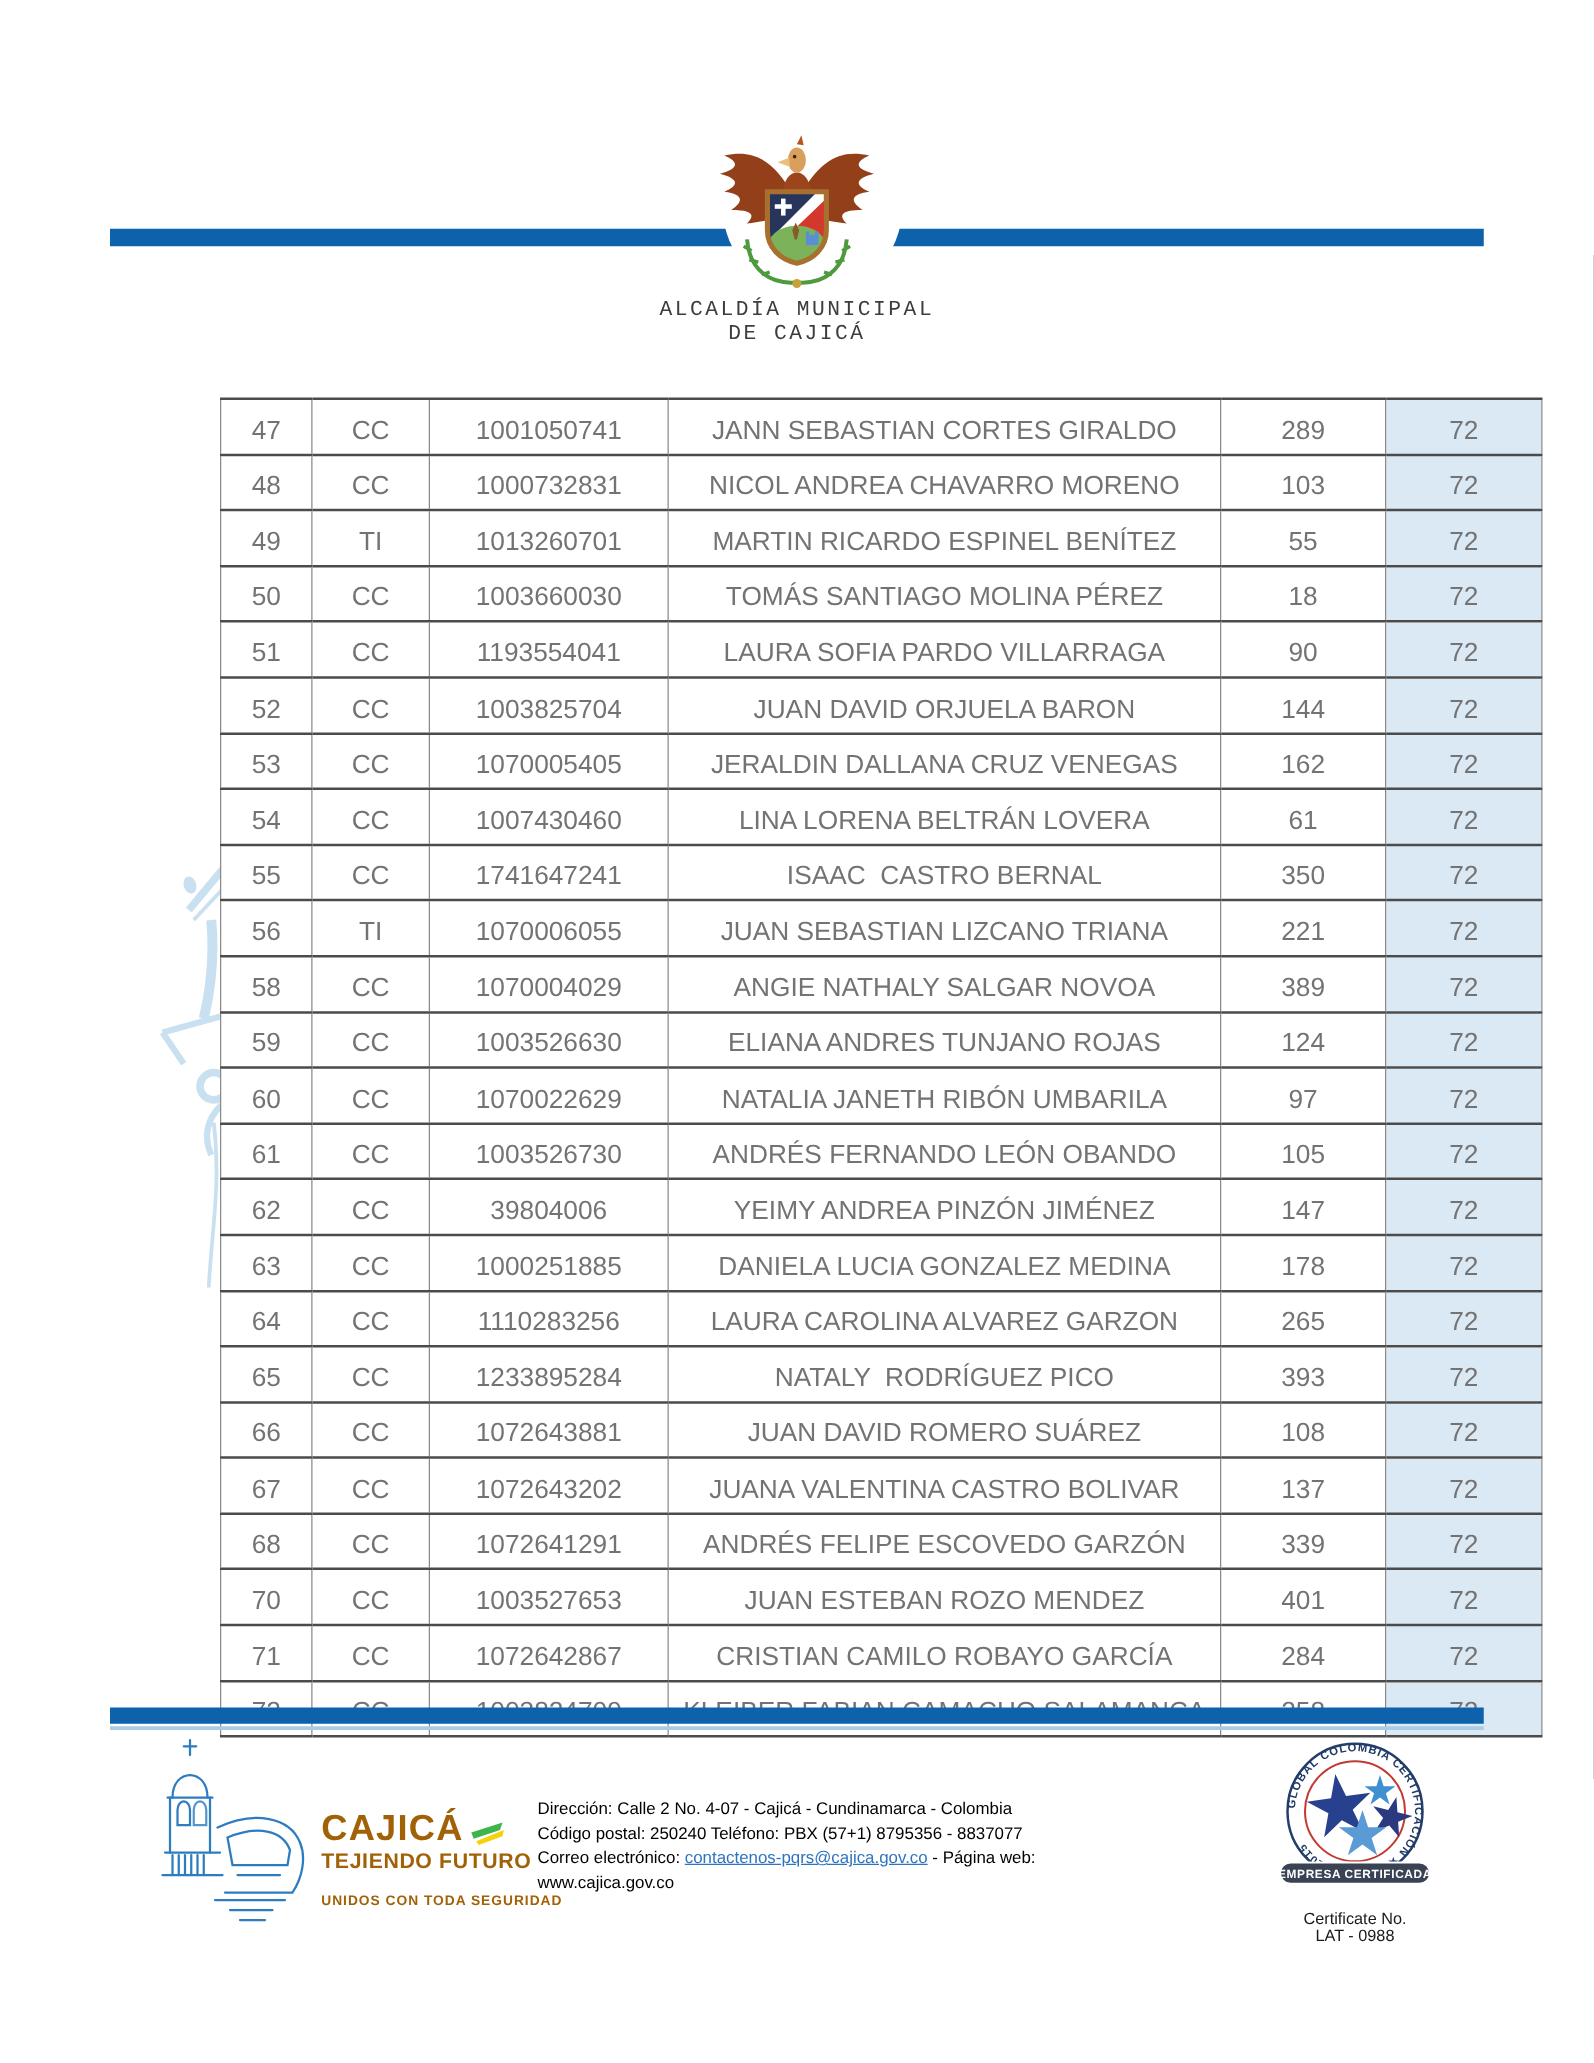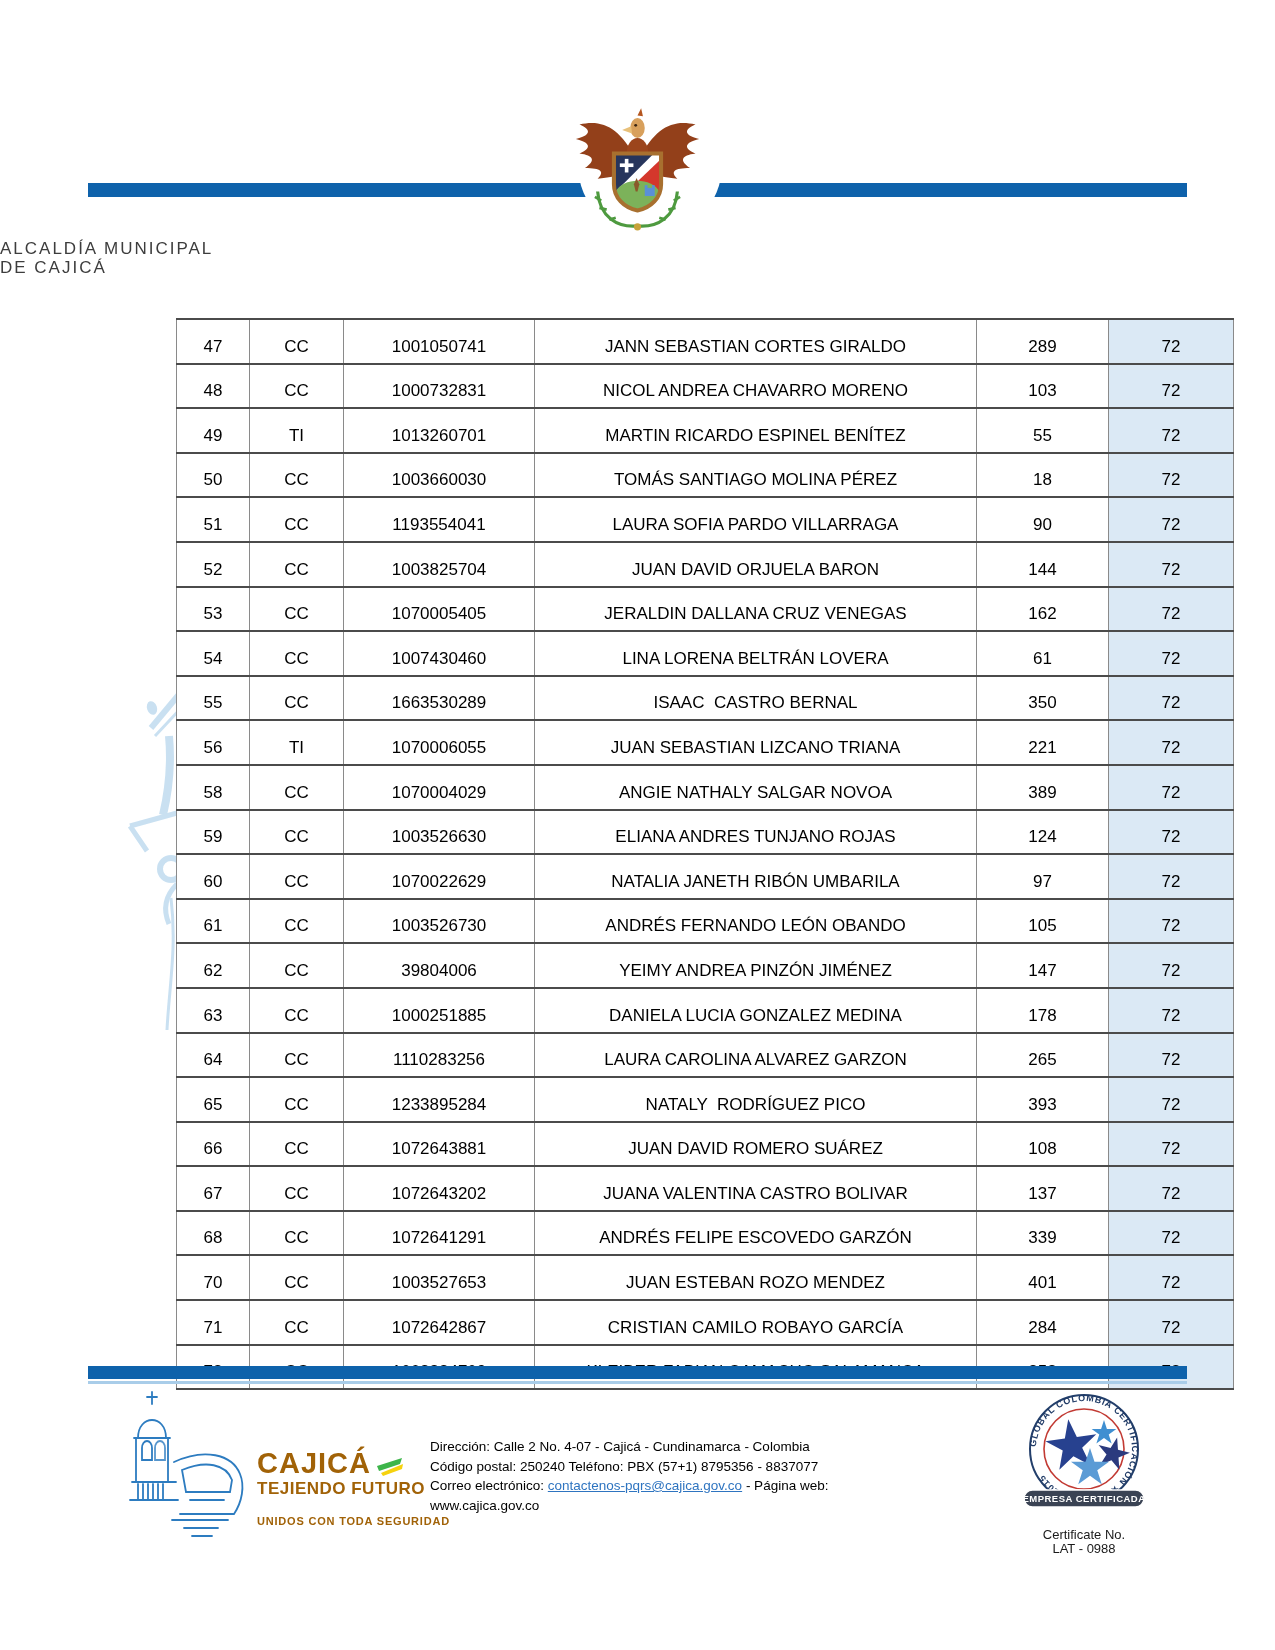--- a/index.html
+++ b/index.html
@@ -5,29 +5,29 @@
   html,body{margin:0;padding:0;background:#888;}
   .page{
     position:relative;width:1275px;height:1650px;margin:0 auto;
     background:#ffffff;overflow:hidden;
     font-family:"Liberation Sans",sans-serif;color:#111;
   }
   
   .header-bar{position:absolute;left:88px;top:183px;width:1099px;height:14px;background:#0e62ab;}
   .crest-circle{position:absolute;left:578px;top:93px;width:144px;height:144px;border-radius:50%;background:#ffffff;}
   .crest{position:absolute;left:565px;top:90px;width:145px;height:145px;}
-  .org-name{position:absolute;left:0;top:239px;width:1275px;
-    font-family:Liberation Sans, sans-serif;font-size:17px;letter-spacing:2px;color:#3d3d3d;line-height:19px;}
+  .org-name{position:absolute;left:0;top:239px;width:1275px;text-align:center;
+    font-family:Liberation Mono, monospace;font-size:17px;letter-spacing:2px;color:#3d3d3d;line-height:19px;}
   
   .watermark{position:absolute;left:125px;top:648px;width:70px;height:420px;opacity:.8;}
   
   .results{
     position:absolute;left:176px;top:318px;width:1027px;
     border-collapse:collapse;table-layout:fixed;background:#fff;
-    font-size:17px;color:#000000;
+    font-size:21px;color:#737373;
   }
   .results td{
     border-left:1px solid #8a8a8a;border-right:1px solid #8a8a8a;
     border-top:2px solid #4b4b4b;border-bottom:2px solid #4b4b4b;
     text-align:center;vertical-align:bottom;padding:0 2px 6px 2px;height:36.6px;overflow:hidden;
   }
   .col-idx{width:68px;}
   .col-type{width:89px;}
   .col-id{width:186px;}
   .col-name{width:437px;white-space:pre;}
@@ -175,21 +175,21 @@
           <td class="col-idx">54</td>
           <td class="col-type">CC</td>
           <td class="col-id">1007430460</td>
           <td class="col-name">LINA LORENA BELTRÁN LOVERA</td>
           <td class="col-num">61</td>
           <td class="col-score">72</td>
         </tr>
         <tr>
           <td class="col-idx">55</td>
           <td class="col-type">CC</td>
-          <td class="col-id">1663530289</td>
+          <td class="col-id">1741647241</td>
           <td class="col-name">ISAAC  CASTRO BERNAL</td>
           <td class="col-num">350</td>
           <td class="col-score">72</td>
         </tr>
         <tr>
           <td class="col-idx">56</td>
           <td class="col-type">TI</td>
           <td class="col-id">1070006055</td>
           <td class="col-name">JUAN SEBASTIAN LIZCANO TRIANA</td>
           <td class="col-num">221</td>

